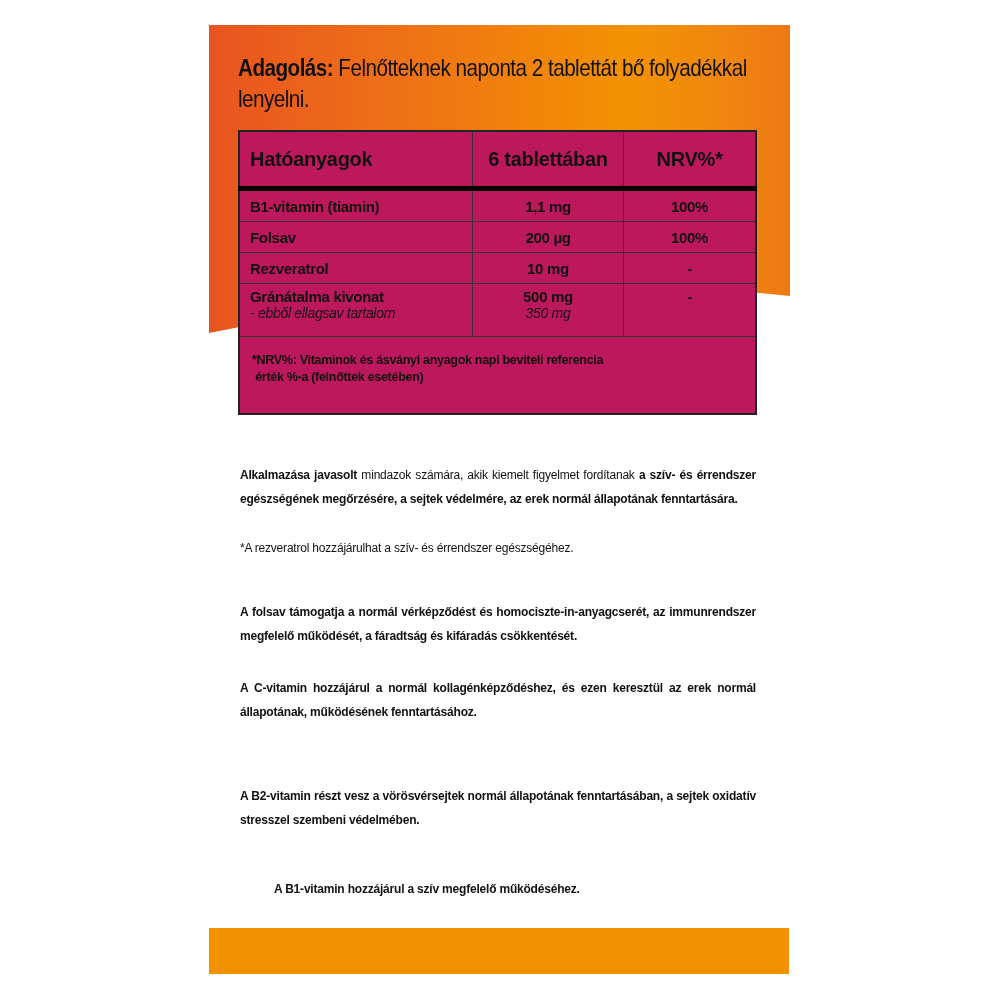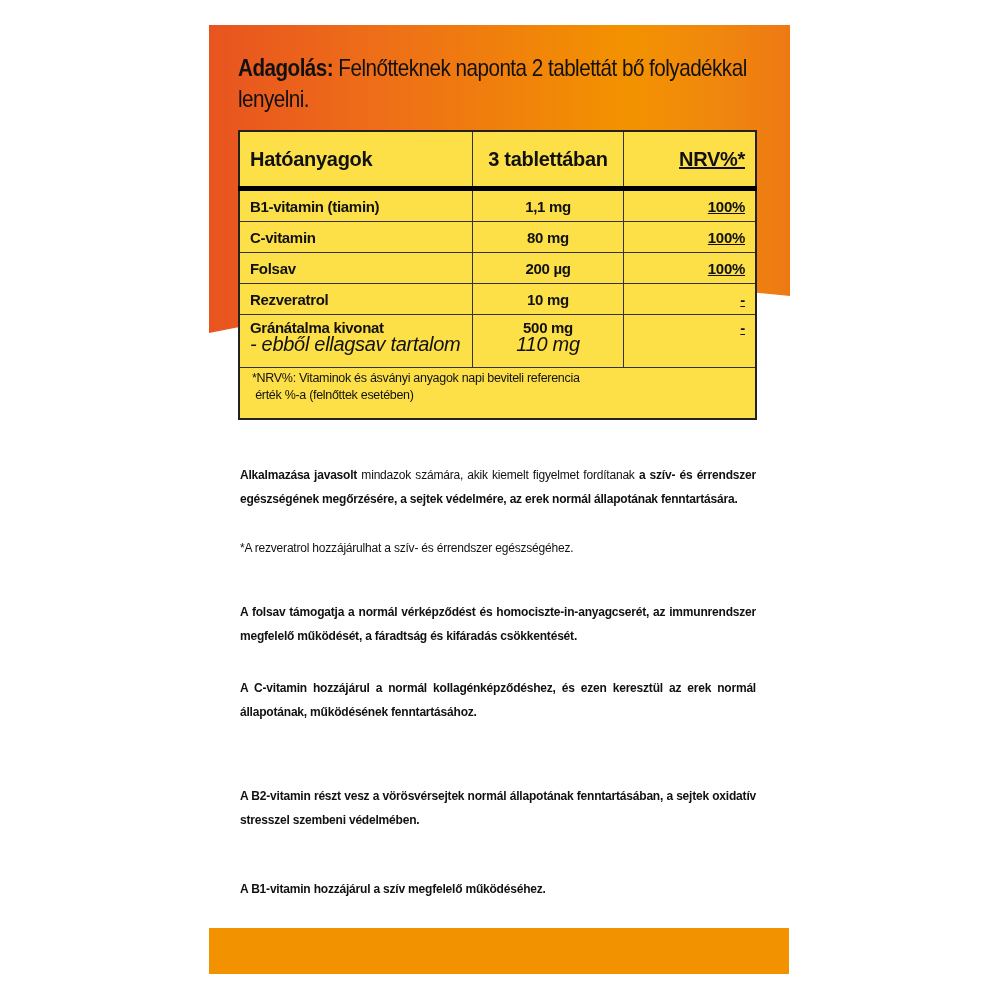--- a/index.html
+++ b/index.html
@@ -19,39 +19,39 @@
       background: #F39200;
     }
     .dosage {
       position: absolute; left: 238px; top: 52px; width: 540px;
       font-size: 24px; line-height: 31px; letter-spacing: -0.6px;
       transform: scaleX(0.86); transform-origin: left top; width: 628px;
     }
     .dosage b { font-weight: 700; }
     table.nutri {
       position: absolute; left: 238px; top: 130px; width: 519px;
-      border-collapse: collapse; background: #fde047;
+      border-collapse: collapse; background: #be185d;
       border: 2px solid #222;
     }
     table.nutri td, table.nutri th {
       border: 1.5px solid #333; padding: 0 10px; font-weight: 700;
       font-size: 15px; letter-spacing: -0.3px;
     }
     table.nutri th {
       height: 54px; font-size: 20px; text-align: left;
       border-bottom: 5px solid #000;
     }
     table.nutri th.c2, table.nutri td.c2 { text-align: center; }
-    table.nutri th.c3, table.nutri td.c3 { text-align: right; text-decoration: underline; }
+    table.nutri th.c3, table.nutri td.c3 { text-align: center; }
     table.nutri td { height: 30px; }
     table.nutri tr.tall td { height: 48px; vertical-align: top; padding-top: 4px; line-height: 17px; }
-    .sub { font-style: italic; font-weight: 400; font-size: 20px; display: block; }
+    .sub { font-style: italic; font-weight: 400; font-size: 14px; display: block; }
     table.nutri td.foot {
-      font-weight: 400; font-size: 12.5px; line-height: 17px; height: 46px;
-      padding: 2px 12px; text-align: left; vertical-align: top; margin-left: 17px;
+      font-weight: 700; font-size: 12.5px; line-height: 17px; height: 46px;
+      padding: 15px 12px; text-align: left; vertical-align: top; margin-left: 17px;
     }
     .col1 { width: 212px; }
     .col2 { width: 130px; }
     .para {
       position: absolute; left: 240px; width: 516px;
       font-size: 12px; line-height: 24px; text-align: justify;
       letter-spacing: -0.2px;
     }
     .para.bold { font-weight: 700; }
     .para .b { font-weight: 700; }
@@ -64,51 +64,46 @@
 <div class="bg-bottom"></div>
 
 <div class="dosage">
   <b>Adagolás:</b><span> Felnőtteknek naponta 2 tablettát bő folyadékkal lenyelni.</span>
 </div>
 
 <table class="nutri">
   <tbody>
       <tr>
     <th class="col1">Hatóanyagok</th>
-    <th class="c2 col2">3 tablettában</th>
+    <th class="c2 col2">6 tablettában</th>
     <th class="c3">NRV%*</th>
   </tr>
   <tr>
     <td>B1-vitamin (tiamin)</td>
     <td class="c2">1,1 mg</td>
-    <td class="c3">100%</td>
-  </tr>
-  <tr>
-    <td>C-vitamin</td>
-    <td class="c2">80 mg</td>
     <td class="c3">100%</td>
   </tr>
   <tr>
     <td>Folsav</td>
     <td class="c2">200 µg</td>
     <td class="c3">100%</td>
   </tr>
   <tr>
     <td>Rezveratrol</td>
     <td class="c2">10 mg</td>
     <td class="c3">-</td>
   </tr>
   <tr class="tall">
     <td>
       <span>Gránátalma kivonat</span>
       <span class="sub">- ebből ellagsav tartalom</span>
     </td>
     <td class="c2">
       <span>500 mg</span>
-      <span class="sub">110 mg</span>
+      <span class="sub">350 mg</span>
     </td>
     <td class="c3">-</td>
   </tr>
   <tr>
     <td class="foot" colspan="3">
       <span>*NRV%: Vitaminok és ásványi anyagok napi beviteli referencia</span><br>
       &nbsp;<span>érték %-a (felnőttek esetében)</span>
     </td>
   </tr>
 </tbody>
@@ -119,13 +114,13 @@
 </div>
 
 <div class="para" style="top:536px;">*A rezveratrol hozzájárulhat a szív- és érrendszer egészségéhez.</div>
 
 <div class="para bold" style="top:600px;">A folsav támogatja a normál vérképződést és homociszte-in-anyagcserét, az immunrendszer megfelelő működését, a fáradtság és kifáradás csökkentését.</div>
 
 <div class="para bold" style="top:676px;">A C-vitamin hozzájárul a normál kollagénképződéshez, és ezen keresztül az erek normál állapotának, működésének fenntartásához.</div>
 
 <div class="para bold" style="top:784px;">A B2-vitamin részt vesz a vörösvérsejtek normál állapotának fenntartásában, a sejtek oxidatív stresszel szembeni védelmében.</div>
 
-<div class="para bold" style="top:877px;">A B1-vitamin hozzájárul a szív megfelelő működéséhez.</div>
+<div class="para bold" style="top:877px;margin-left:34px;">A B1-vitamin hozzájárul a szív megfelelő működéséhez.</div>
 
 </body></html>

